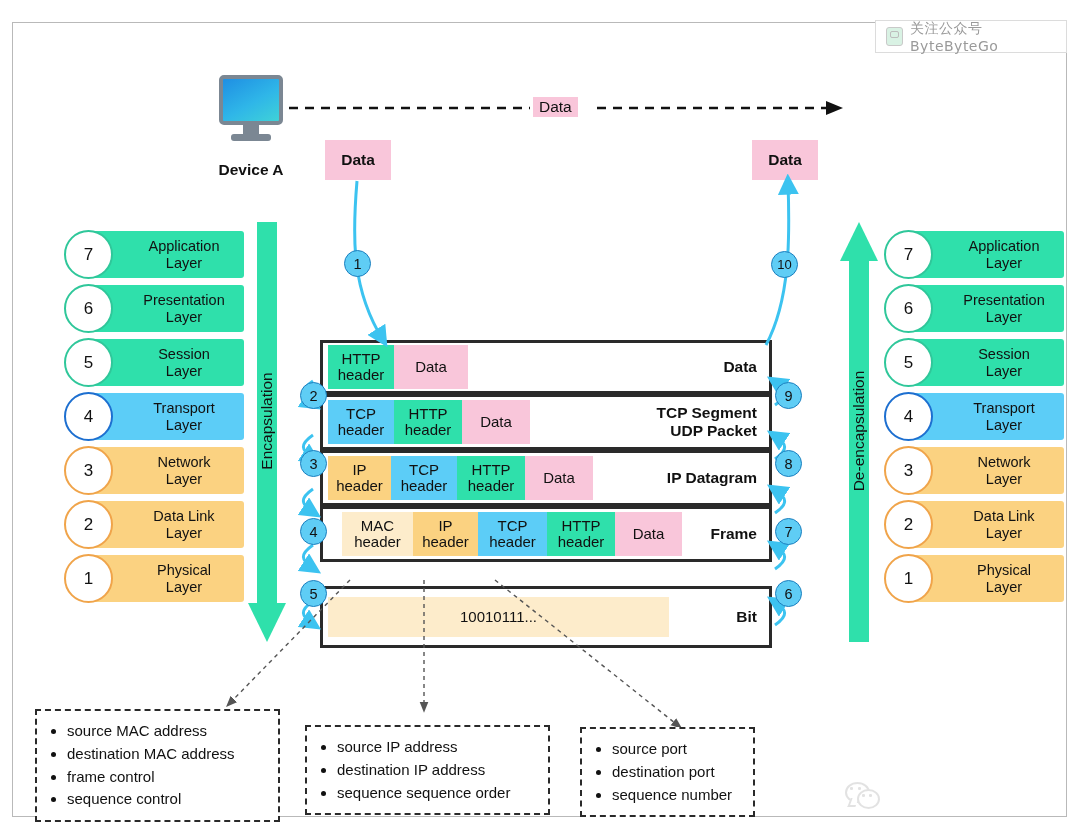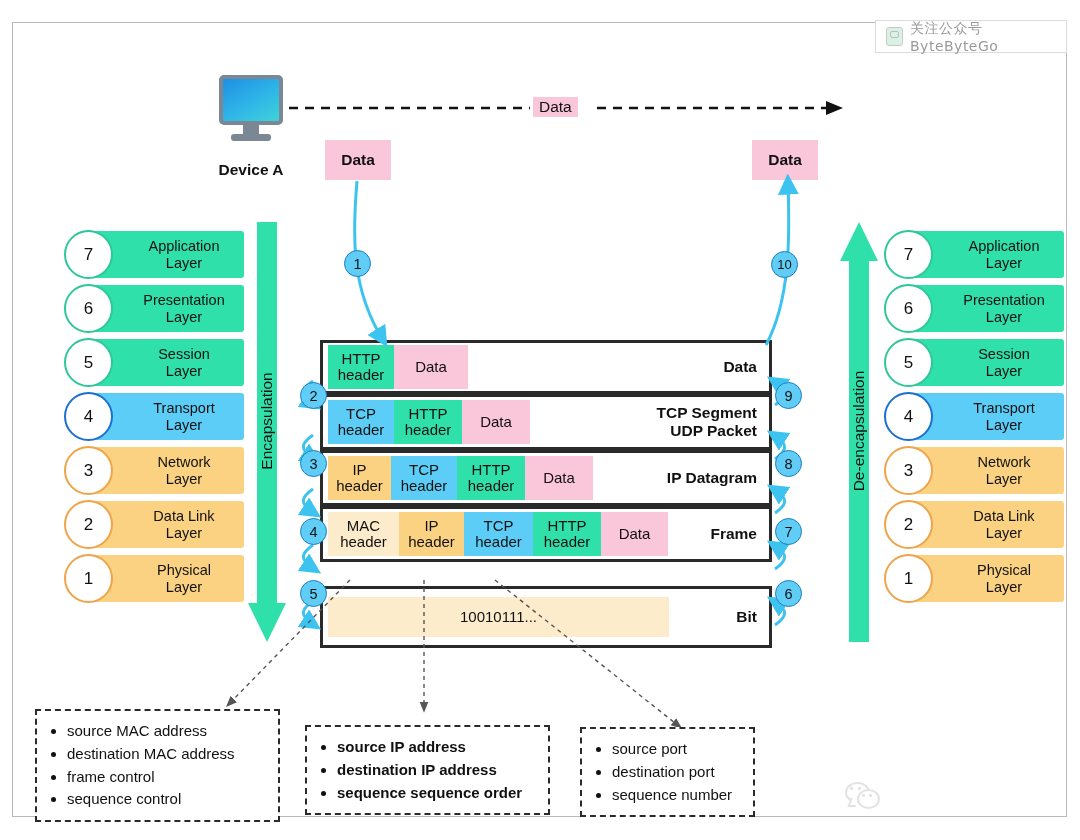--- a/index.html
+++ b/index.html
@@ -248,21 +248,21 @@
           <div class="seg" style="background: rgb(47, 224, 171); width: 68px;">
             <span>HTTP<br>header</span>
           </div>
           <div class="seg" style="background: rgb(249, 198, 218); width: 68px;">
             <span>Data</span>
           </div>
         </div>
         <div class="rowname">IP Datagram</div>
       </div>
       <div class="prow" style="left: 320px; top: 506px; width: 452px; height: 56px;">
-        <div style="display: flex; align-items: center; margin-left: 5px;">
+        <div style="display: flex; align-items: center; margin-left: 19px;">
           <div class="seg" style="background: rgb(253, 236, 203); width: 71px;">
             <span>MAC<br>header</span>
           </div>
           <div class="seg" style="background: rgb(251, 210, 129); width: 65px;">
             <span>IP<br>header</span>
           </div>
           <div class="seg" style="background: rgb(92, 205, 247); width: 69px;">
             <span>TCP<br>header</span>
           </div>
           <div class="seg" style="background: rgb(47, 224, 171); width: 68px;">
@@ -330,21 +330,21 @@
 
   <div id="notes">
       <div class="note" style="left: 35px; top: 709px; width: 245px; min-height: 82px;">
         <ul>
           <li>source MAC address</li>
           <li>destination MAC address</li>
           <li>frame control</li>
           <li>sequence control</li>
         </ul>
       </div>
-      <div class="note" style="left: 305px; top: 725px; width: 245px; min-height: 72px; font-weight: bold;">
+      <div class="note" style="left: 305px; top: 725px; width: 245px; min-height: 72px;">
         <ul>
           <li>source IP address</li>
           <li>destination IP address</li>
           <li>sequence sequence order</li>
         </ul>
       </div>
       <div class="note" style="left: 580px; top: 727px; width: 175px; min-height: 72px;">
         <ul>
           <li>source port</li>
           <li>destination port</li>

